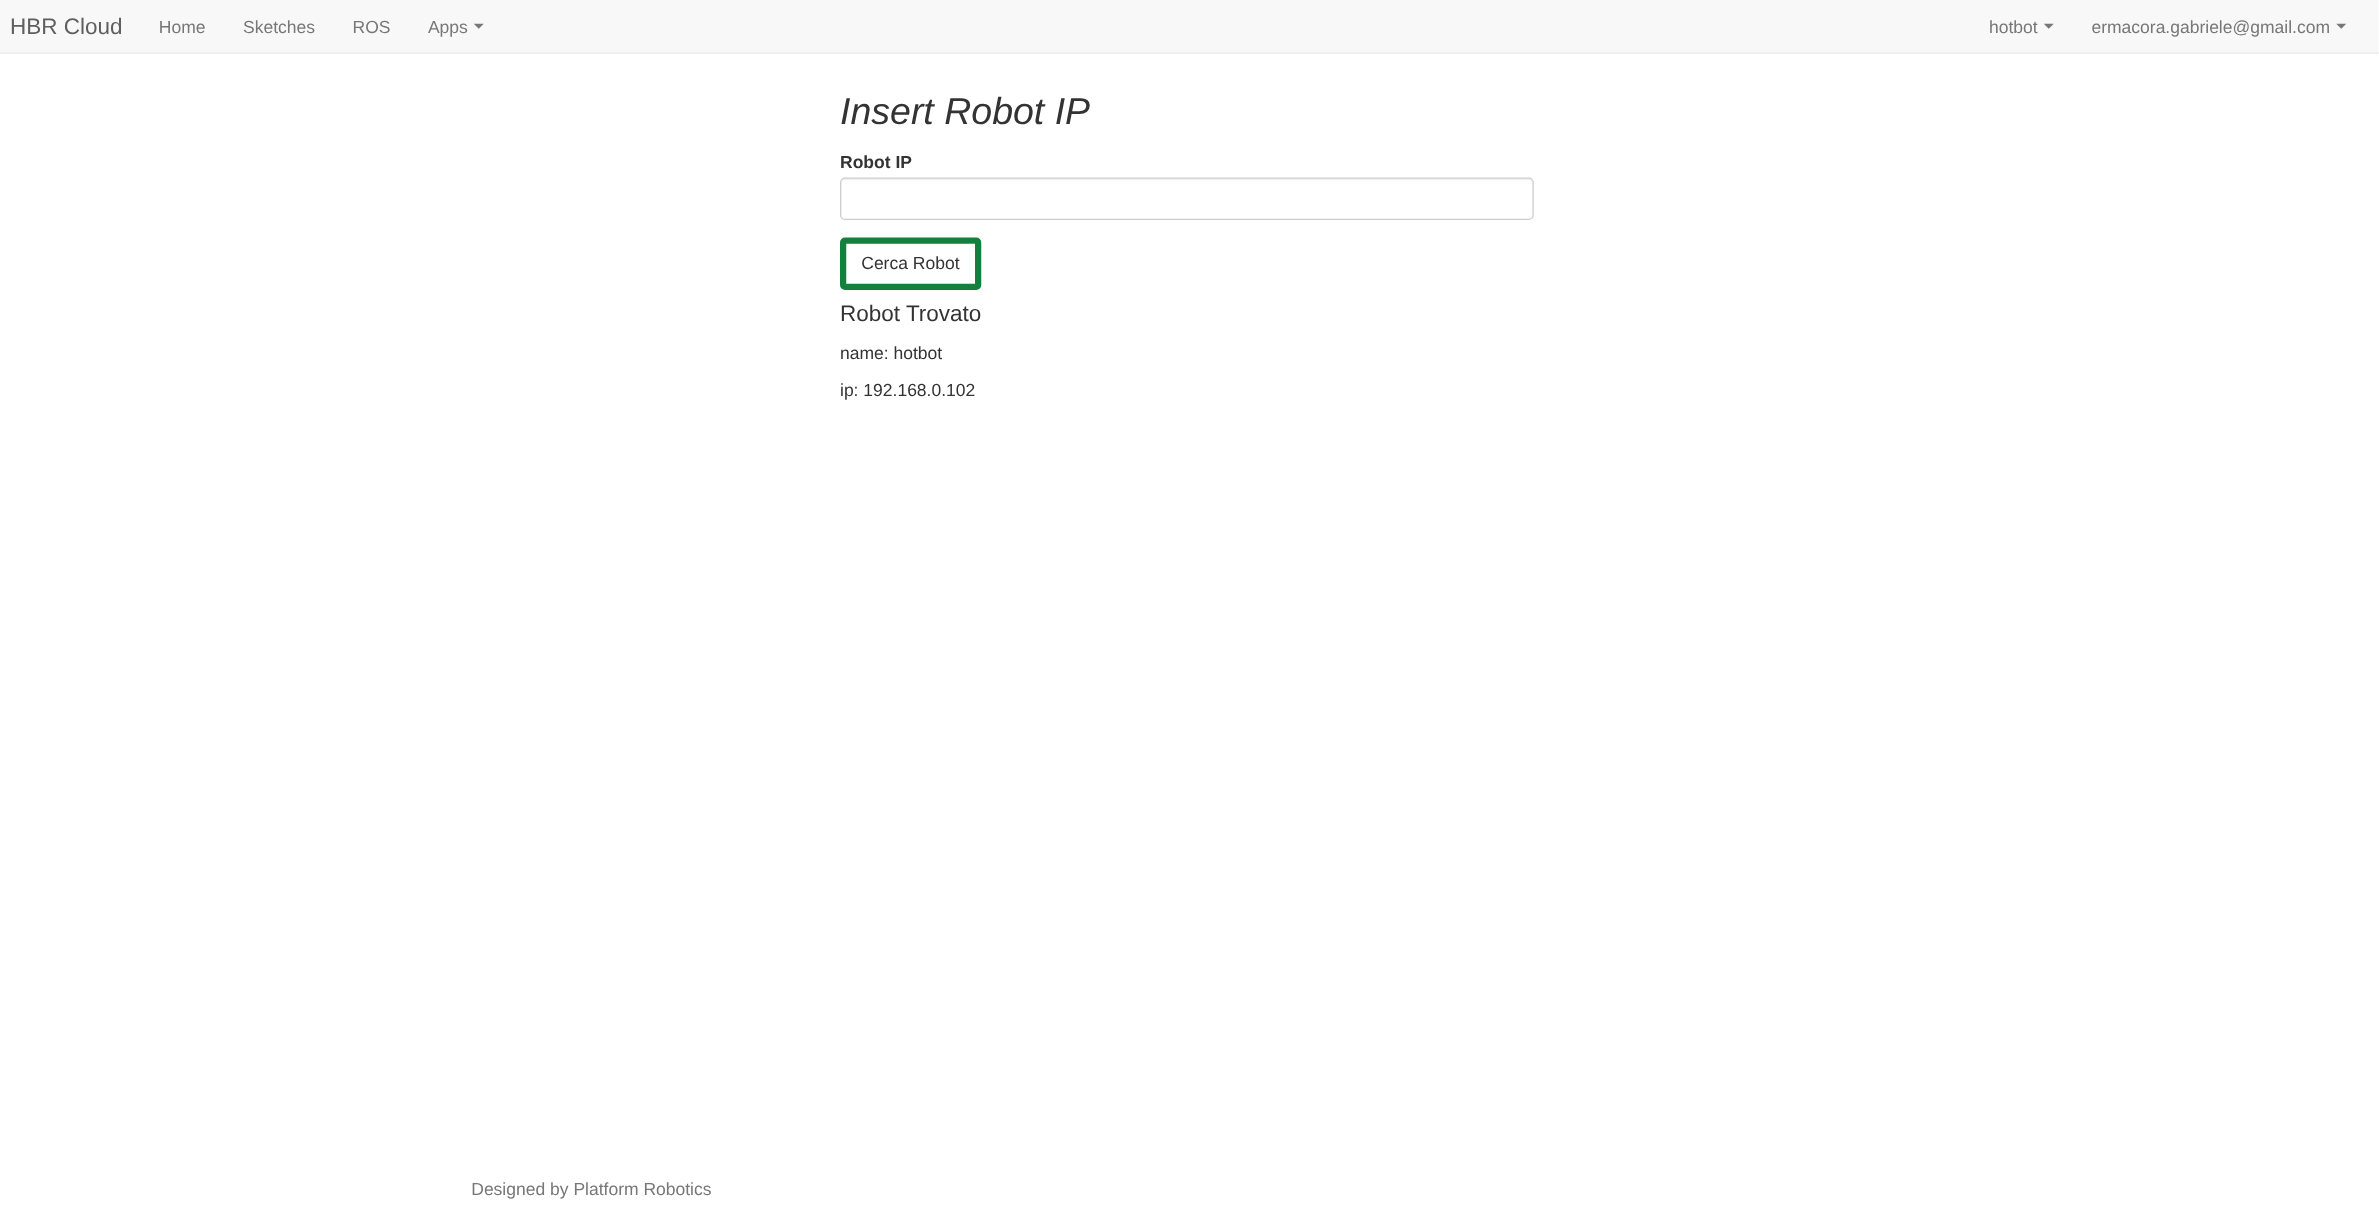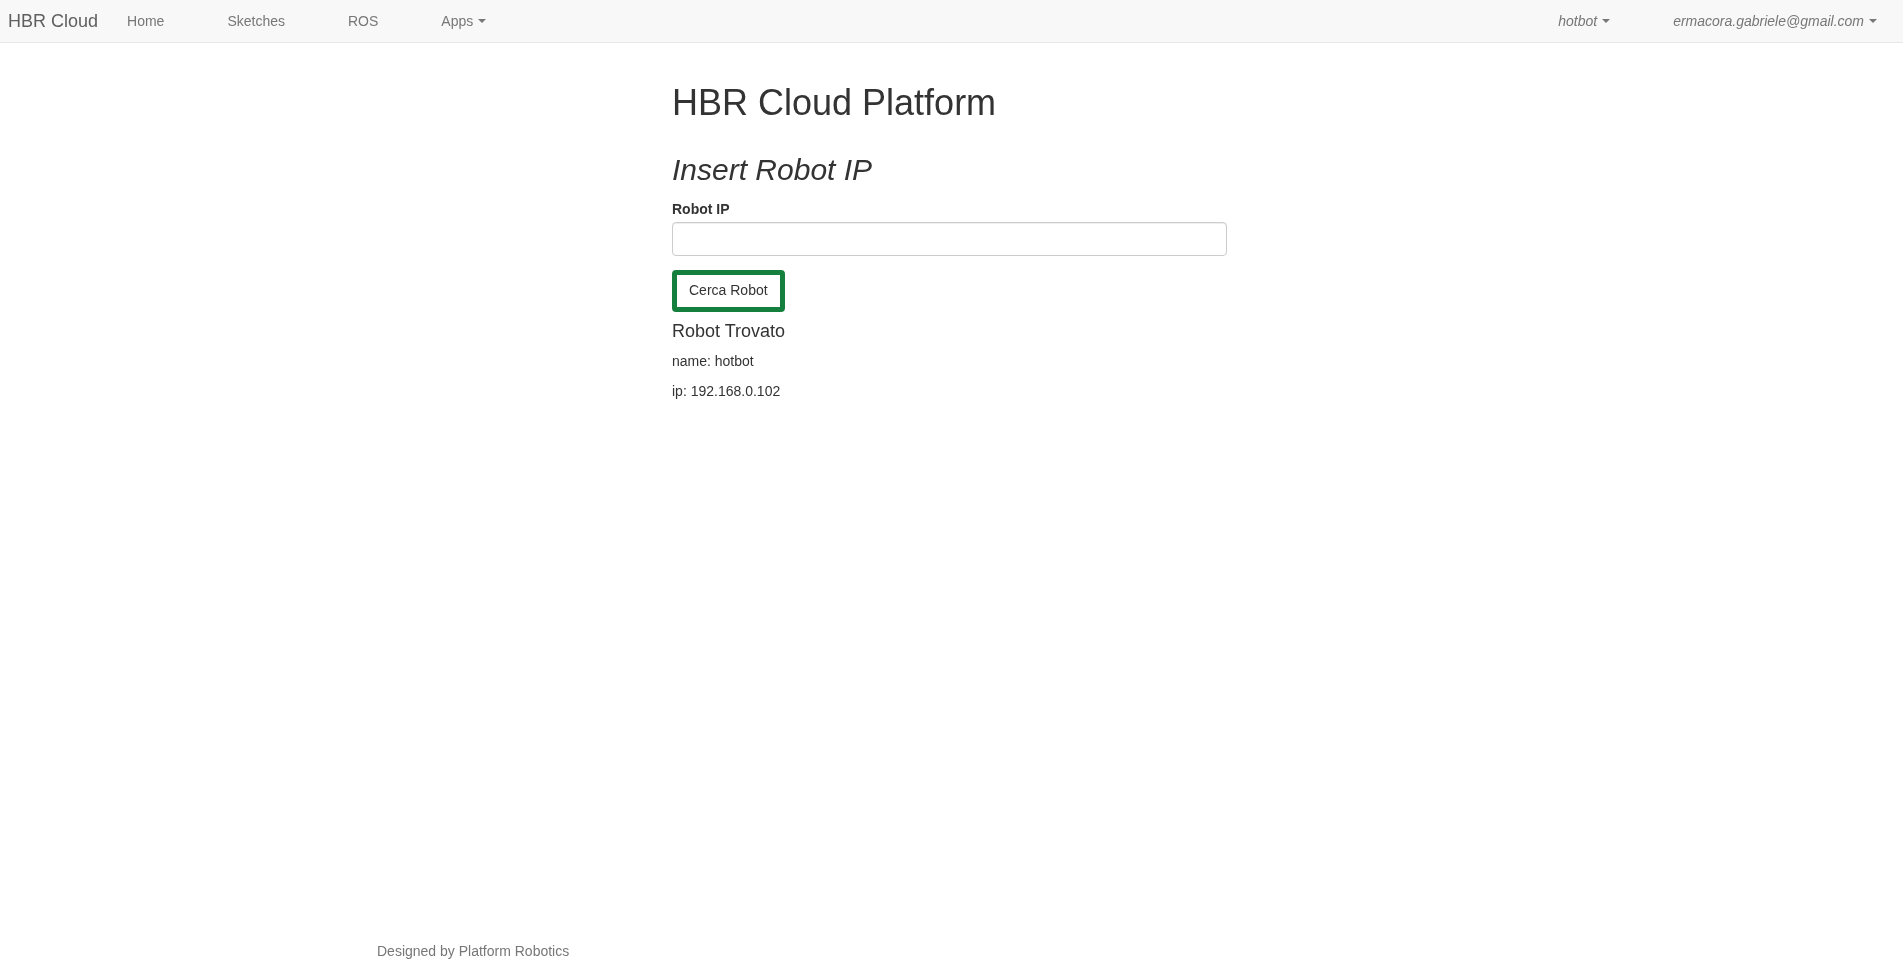--- a/index.html
+++ b/index.html
@@ -32,36 +32,34 @@
     white-space: nowrap;
     cursor: pointer;
   }
   .nav {
     display: flex;
     list-style: none;
     margin: 0;
     padding: 0;
     align-items: center;
     height: 100%;
-    gap: 33px;
   }
   .nav-item {
     display: flex;
     align-items: center;
     height: 100%;
     padding: 0 15px;
     font-size: 14px;
     color: #777777;
     cursor: pointer;
     white-space: nowrap;
   }
   .nav-right {
     margin-left: auto;
     padding-right: 11px;
-    font-style: italic;
   }
   .caret {
     display: inline-block;
     width: 0;
     height: 0;
     margin-left: 5px;
     vertical-align: middle;
     border-top: 4px dashed #777777;
     border-top: 4px solid #777777;
     border-right: 4px solid transparent;
@@ -176,21 +174,20 @@
       <span class="caret"></span>
     </li>
     <li class="nav-item">
       <span>ermacora.gabriele@gmail.com</span>
       <span class="caret"></span>
     </li>
   </ul>
 </nav>
 
 <main class="content">
-  <h1 class="page-title">HBR Cloud Platform</h1>
 
   <h2 class="section-title">Insert Robot IP</h2>
 
   <div class="form-group">
     <label class="control-label">Robot IP</label>
     <input class="form-control" type="text" placeholder="" style="">
   </div>
 
   <div class="btn-row">
     <button class="btn-default" type="button">Cerca Robot</button>

